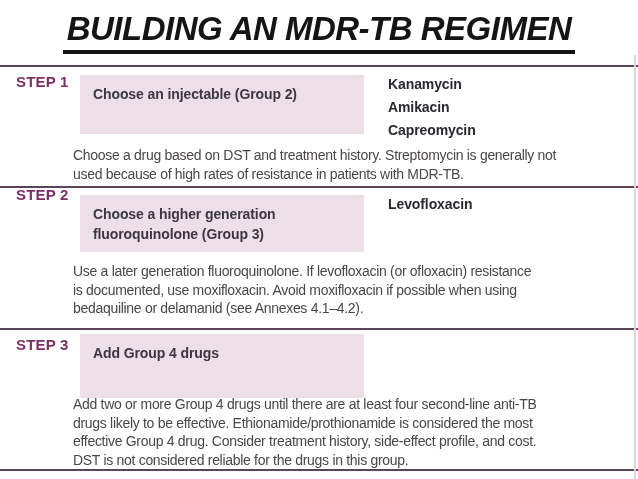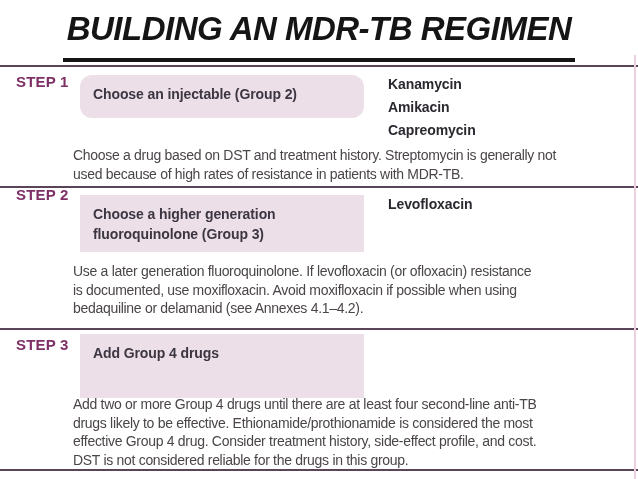--- a/index.html
+++ b/index.html
@@ -14,21 +14,21 @@
   }
   .title-wrap{
     position:absolute;top:10px;left:0;width:638px;text-align:center;
   }
   .title{
     display:inline-block;
     font-size:33px;font-weight:bold;font-style:italic;
     letter-spacing:-0.5px;
     color:var(--title_text,#151515);
     border-bottom:4px solid var(--title_text,#151515);
-    padding:0 4px 10px 4px;
+    padding:0 4px 2px 4px;
   }
   .divider{
     position:absolute;left:0;width:638px;height:2px;
     background:var(--divider,#5a4457);
   }
   .d1{top:65px;} .d2{top:186px;} .d3{top:328px;} .d4{top:469px;}
   .edge-line{
     position:absolute;top:55px;left:634px;width:2px;height:424px;
     background:var(--edge_line,#eccfe0);
   }
@@ -38,21 +38,21 @@
     color:var(--step_label,#7d2f66);
     letter-spacing:0.2px;
   }
   .s1-label{top:73px;} .s2-label{top:186px;} .s3-label{top:336px;}
   .box{
     position:absolute;left:80px;width:284px;
     background:var(--box_bg,#ecdfe8);
     box-sizing:border-box;
     padding:9px 10px 0 13px;
   }
-  .s1-box{top:75px;height:43px;border-radius:12px;}
+  .s1-box{top:75px;height:59px;}
   .s2-box{top:195px;height:57px;}
   .s3-box{top:334px;height:64px;}
   .box-text{
     font-size:14px;font-weight:bold;line-height:20px;
     color:var(--box_text,#3c3642);
     white-space:pre-line;
     letter-spacing:-0.1px;
   }
   .drugs{
     position:absolute;left:388px;width:245px;

